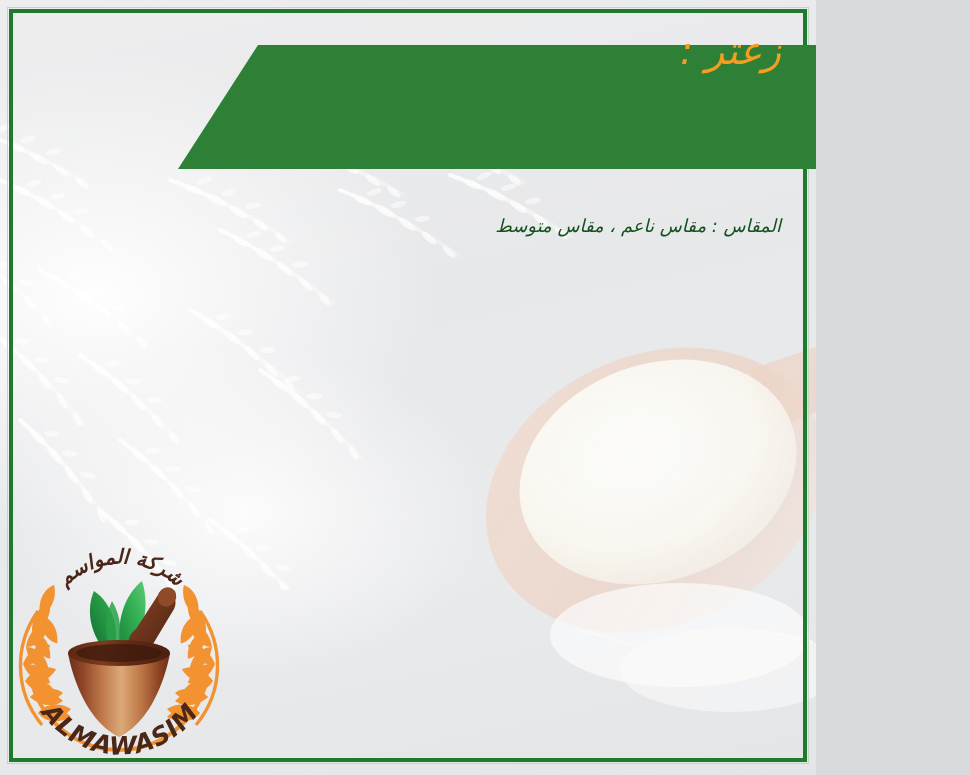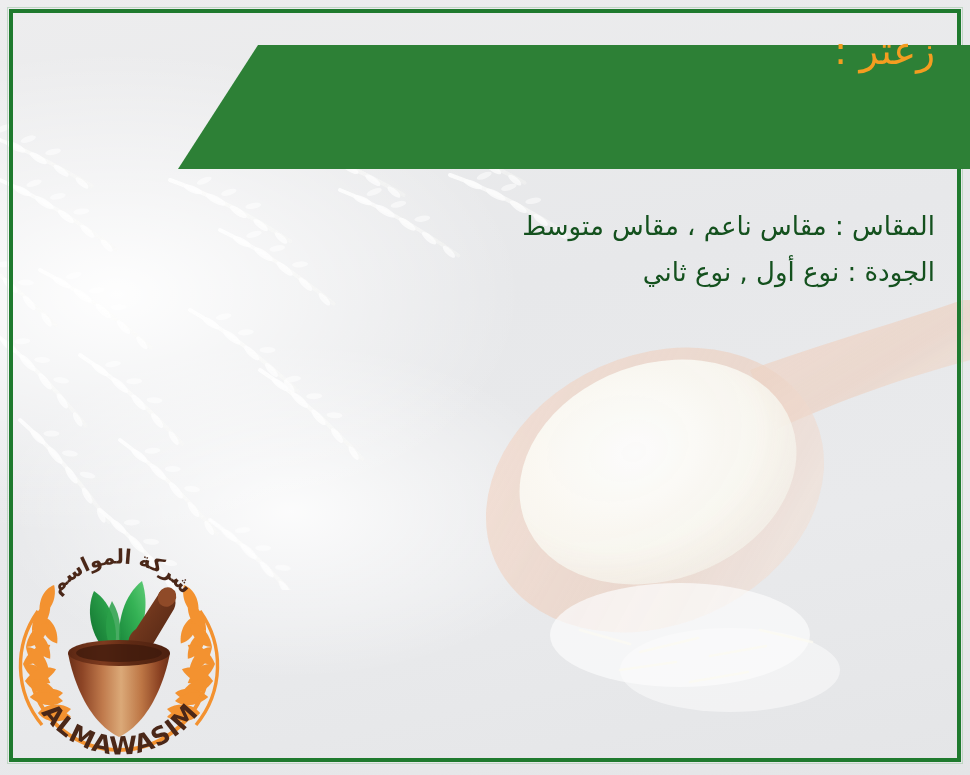--- a/index.html
+++ b/index.html
@@ -7,24 +7,25 @@
     padding: 0;
     background: #d9dadc;
   }
   body {
     font-family: "DejaVu Sans", sans-serif;
   }
 
   
   .slide {
     position: relative;
-    width: 970px;
+    width: 816px;
     height: 775px;
     overflow: hidden;
     background: #e9eaeb;
+    font-style: italic;
   }
 
   
   .bg-photo {
     position: absolute;
     inset: 0;
     background:
       
       radial-gradient(ellipse 60% 45% at 12% 38%, rgba(255,255,255,0.95) 0%, rgba(255,255,255,0.0) 70%),
       radial-gradient(ellipse 42% 30% at 30% 66%, rgba(255,255,255,0.85) 0%, rgba(255,255,255,0.0) 72%),
@@ -103,21 +104,21 @@
     position: absolute;
     right: 35px;
     top: 203px;
     z-index: 5;
     direction: rtl;
     unicode-bidi: isolate;
     text-align: right;
   }
   .spec-line {
     font-family: "DejaVu Sans", sans-serif;
-    font-size: 26px;
+    font-size: 18px;
     line-height: 46px;
     color: #14511e;
     white-space: nowrap;
   }
 
   
   .logo {
     position: absolute;
     left: 8px;
     top: 533px;
@@ -207,21 +208,20 @@
   </svg>
 
   <div class="frame-outer"></div>
   <div class="frame-inner"></div>
 
   <div class="header-banner"></div>
   <div class="header-title">زعتر :</div>
 
   <div class="spec-block">
     <div class="spec-line">المقاس : مقاس  ناعم ، مقاس متوسط</div>
-    <div class="spec-line">الجودة : نوع أول , نوع ثاني</div>
   </div>
 
   <div class="logo">
     <svg viewBox="0 0 222 226">
       <defs>
         <linearGradient id="bowlG" x1="0" y1="0" x2="1" y2="0">
           <stop offset="0%" stop-color="#6b3018"></stop>
           <stop offset="14%" stop-color="#8d4526"></stop>
           <stop offset="34%" stop-color="#c07a4c"></stop>
           <stop offset="52%" stop-color="#dba978"></stop>

